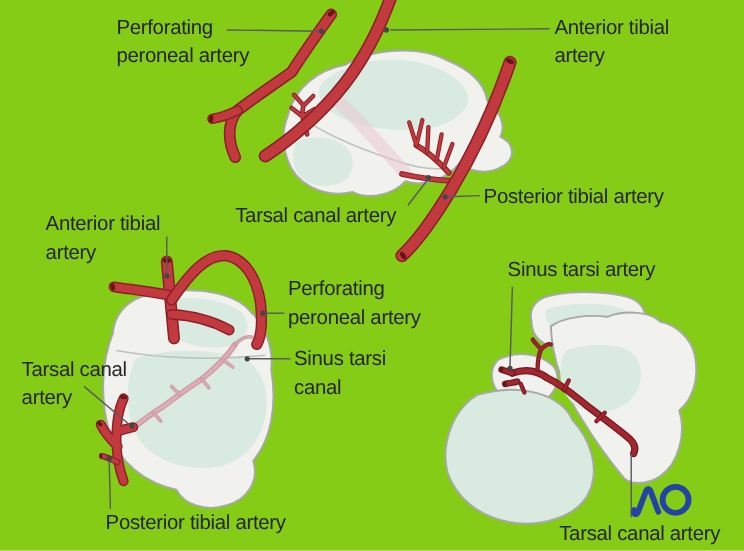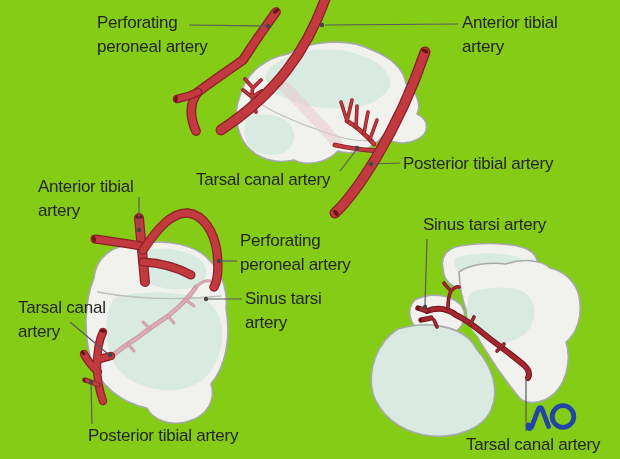--- a/index.html
+++ b/index.html
@@ -169,21 +169,21 @@
   <div class="label" style="left:462px;top:11px">Anterior tibial
 artery</div>
   <div class="label" style="left:403px;top:152px">Posterior tibial artery</div>
   <div class="label" style="left:196px;top:168px">Tarsal canal artery</div>
 
   <div class="label" style="left:38px;top:175px">Anterior tibial
 artery</div>
   <div class="label" style="left:240px;top:229px">Perforating
 peroneal artery</div>
   <div class="label" style="left:245px;top:287px">Sinus tarsi
-artery</div>
+canal</div>
   <div class="label" style="left:18px;top:296px">Tarsal canal
 artery</div>
   <div class="label" style="left:88px;top:424px">Posterior tibial artery</div>
 
   <div class="label" style="left:423px;top:213px">Sinus tarsi artery</div>
   <div class="label" style="left:466px;top:433px">Tarsal canal artery</div>
 
   <svg id="ao" width="52" height="34" viewBox="0 0 52 34">
     <path class="ao-stroke" d="M2.5,26 C1,29.2 4.2,31.2 5.8,27.5 L12.2,10.5 C13.2,8 15.2,8 16.2,10.5 L22.6,27.5"></path>
     <circle class="ao-stroke" cx="37" cy="17.5" r="10.8"></circle>

